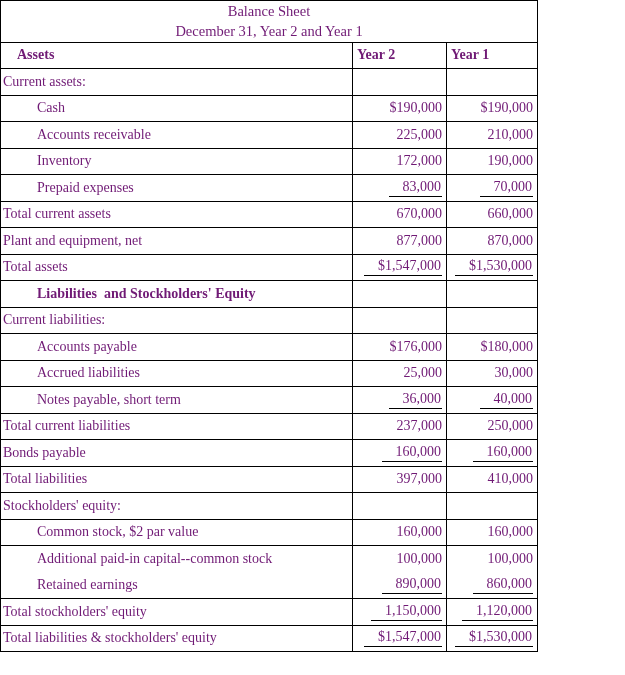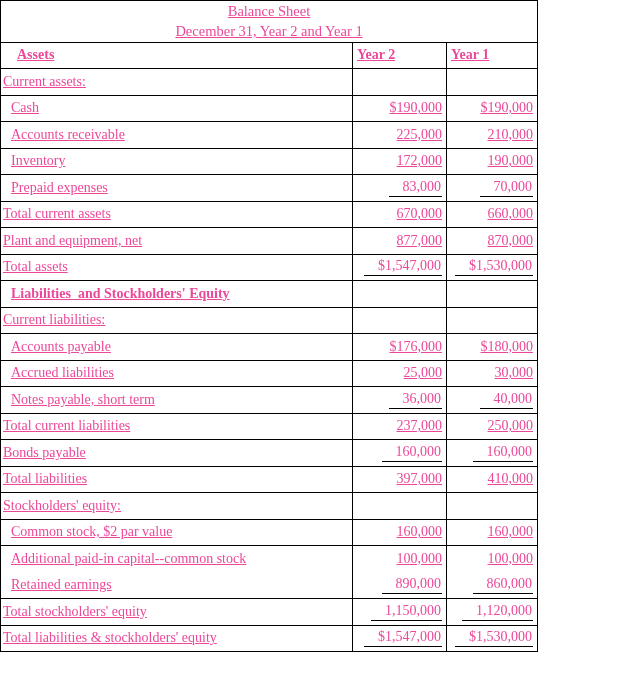--- a/index.html
+++ b/index.html
@@ -11,22 +11,21 @@
     width: 625px;
     height: 675px;
     font-family: "Liberation Serif", "DejaVu Serif", serif;
     color: #000000;
   }
   table.balance-sheet {
     border-collapse: collapse;
     table-layout: fixed;
     width: 537px;
     font-size: 14px;
-    color: #ec4899;
-    text-decoration: underline;
+    color: #701a75;
   }
   .balance-sheet td, .balance-sheet th {
     border: 1px solid #000000;
     box-sizing: border-box;
     height: 26.5px;
     padding: 0 4px;
     vertical-align: middle;
     overflow: hidden;
     font-weight: normal;
   }
@@ -44,21 +43,21 @@
   }
   th.col-year {
     text-align: left;
     font-weight: bold;
   }
   td.label {
     white-space: pre;
     padding-left: 2px;
   }
   td.label.indent {
-    padding-left: 10px;
+    padding-left: 36px;
   }
   tr.bold td.label {
     font-weight: bold;
   }
   td.val {
     text-align: right;
   }
   tr.nbb td {
     border-bottom-style: hidden;
     margin-left: 12px;

